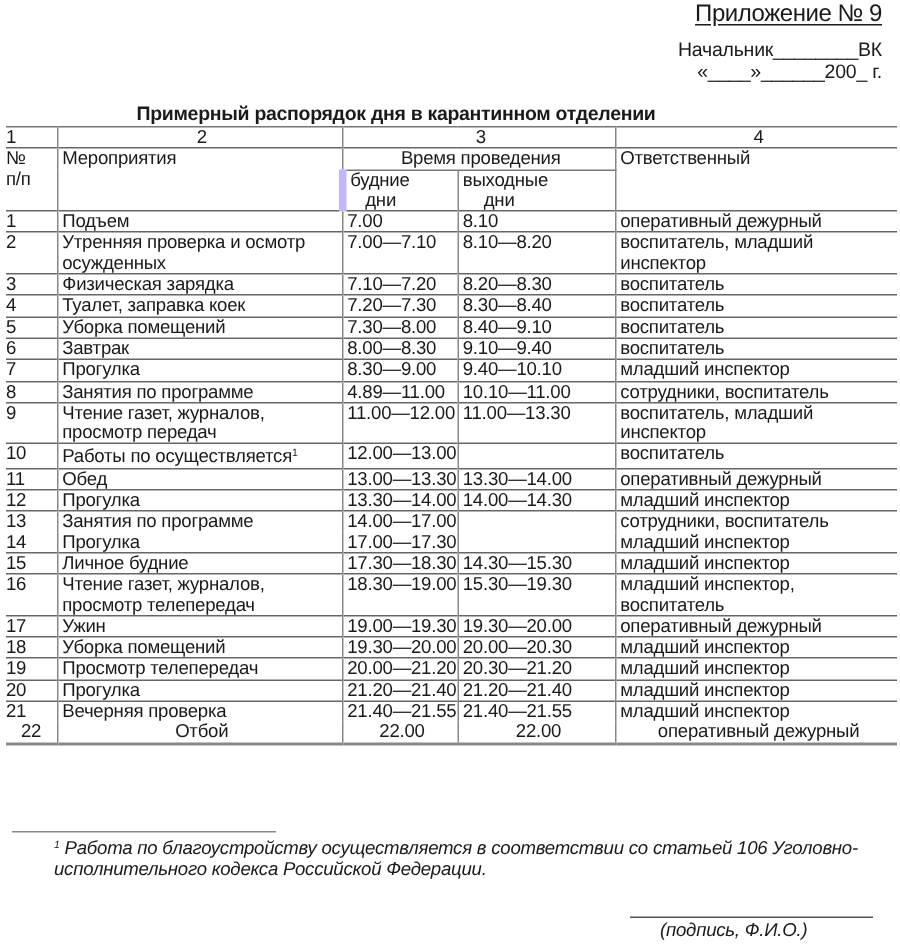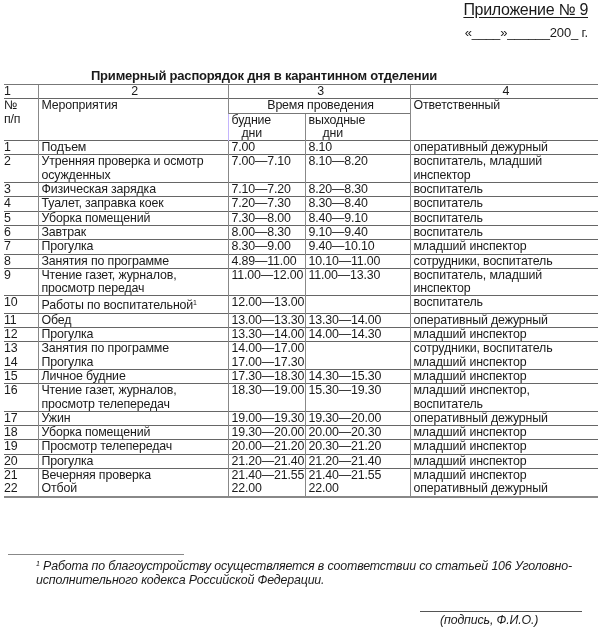--- a/index.html
+++ b/index.html
@@ -27,39 +27,40 @@
   }
   table.sched td {
     border-left: 1px solid #888;
     padding: 0 0 0 3px;
     vertical-align: top;
     line-height: 13.3px;
   }
   table.sched td:first-child { border-left: none; padding-left: 0; }
   table.sched tr.line-top td { border-top: 1.4px solid #666; }
   table.sched tr.head-num td { border-top: 1.4px solid #777; }
-  table.sched tr.last td { border-bottom: 2.5px solid #888; }
+  table.sched tr.last td { border-bottom: 2.5px solid #888; text-align: center; }
   .c { text-align: center; }
   .sub-h td { border-top: 1px solid #777; }
   .sup { font-size: 7px; vertical-align: 4px; }
   .fn-rule { position: absolute; left: 8px; top: 554px; width: 176px; border-top: 1px solid #888; }
   .footnote {
     position: absolute; left: 8px; top: 557px; width: 590px;
     font-style: italic; font-size: 12.4px; line-height: 14px;
   }
   .footnote .indent { padding-left: 28px; }
   .signer { position: absolute; left: 34px; top: 588px; line-height: 15px; font-size: 12.4px; }
   .sig-line { position: absolute; left: 420px; top: 611px; width: 162px; border-top: 1px solid #555; }
   .sig-caption { position: absolute; left: 440px; top: 613px; font-style: italic; font-size: 12.4px; }
 </style>
 </head>
 <body>
 
 <div class="appendix">Приложение № 9</div>
 <div class="approve">
+  <div>Начальник________ВК</div>
   <div>«____»______200_ г.</div>
 </div>
 
 <div class="title">Примерный распорядок дня в карантинном отделении</div>
 
 <table class="sched">
   <colgroup>
     <col style="width:34px">
       <col style="width:190px">
       <col style="width:77px">
@@ -73,21 +74,21 @@
       <td class="c" colspan="2">3</td>
       <td class="c">4</td>
     </tr>
     <tr class="line-top">
       <td rowspan="2">№<br>п/п</td>
       <td rowspan="2">Мероприятия</td>
       <td class="c" colspan="2">Время проведения</td>
       <td rowspan="2">Ответственный</td>
     </tr>
     <tr class="sub-h">
-      <td style="border-left:1px solid #c4b5fd;padding-left:3px;">
+      <td style="border-left:5px solid #c4b5fd;padding-left:3px;">
         <div>будние</div>
         <div style="padding-left:10px">дни</div>
       </td>
       <td>
         <div>выходные</div>
         <div style="padding-left:14px">дни</div>
       </td>
     </tr>
   <tr class="line-top">
         <td><span>1</span></td>
@@ -147,21 +148,21 @@
       </tr>
       <tr class="line-top">
         <td><span>9</span></td>
         <td><span>Чтение газет, журналов, просмотр передач</span></td>
         <td><span>11.00—12.00</span></td>
         <td><span>11.00—13.30</span></td>
         <td><span>воспитатель, младший инспектор</span></td>
       </tr>
       <tr class="line-top">
         <td><span>10</span></td>
-        <td><span>Работы по воспитательной</span><span class="sup">1</span></td>
+        <td><span>Работы по осуществляется</span><span class="sup">1</span></td>
         <td><span>12.00—13.00</span></td>
         <td><span></span></td>
         <td><span>воспитатель</span></td>
       </tr>
       <tr class="line-top">
         <td><span>11</span></td>
         <td><span>Обед</span></td>
         <td><span>13.00—13.30</span></td>
         <td><span>13.30—14.00</span></td>
         <td><span>оперативный дежурный</span></td>

